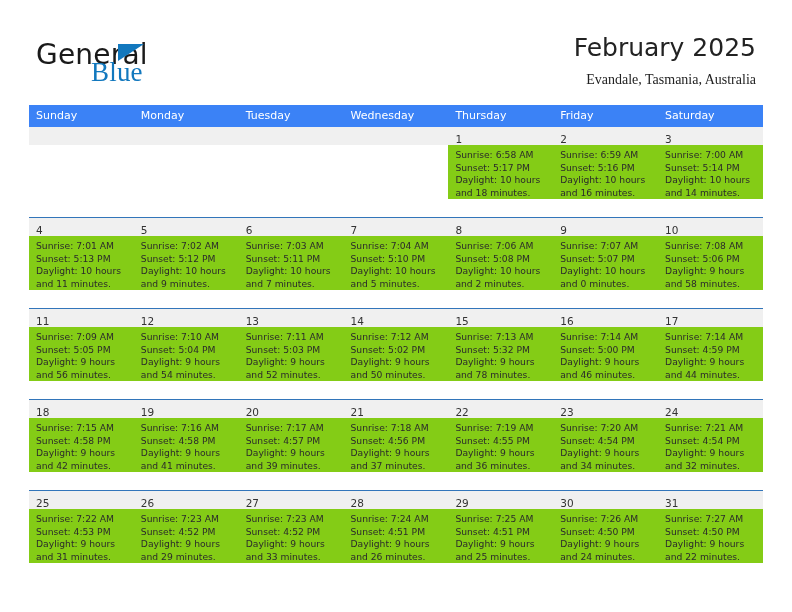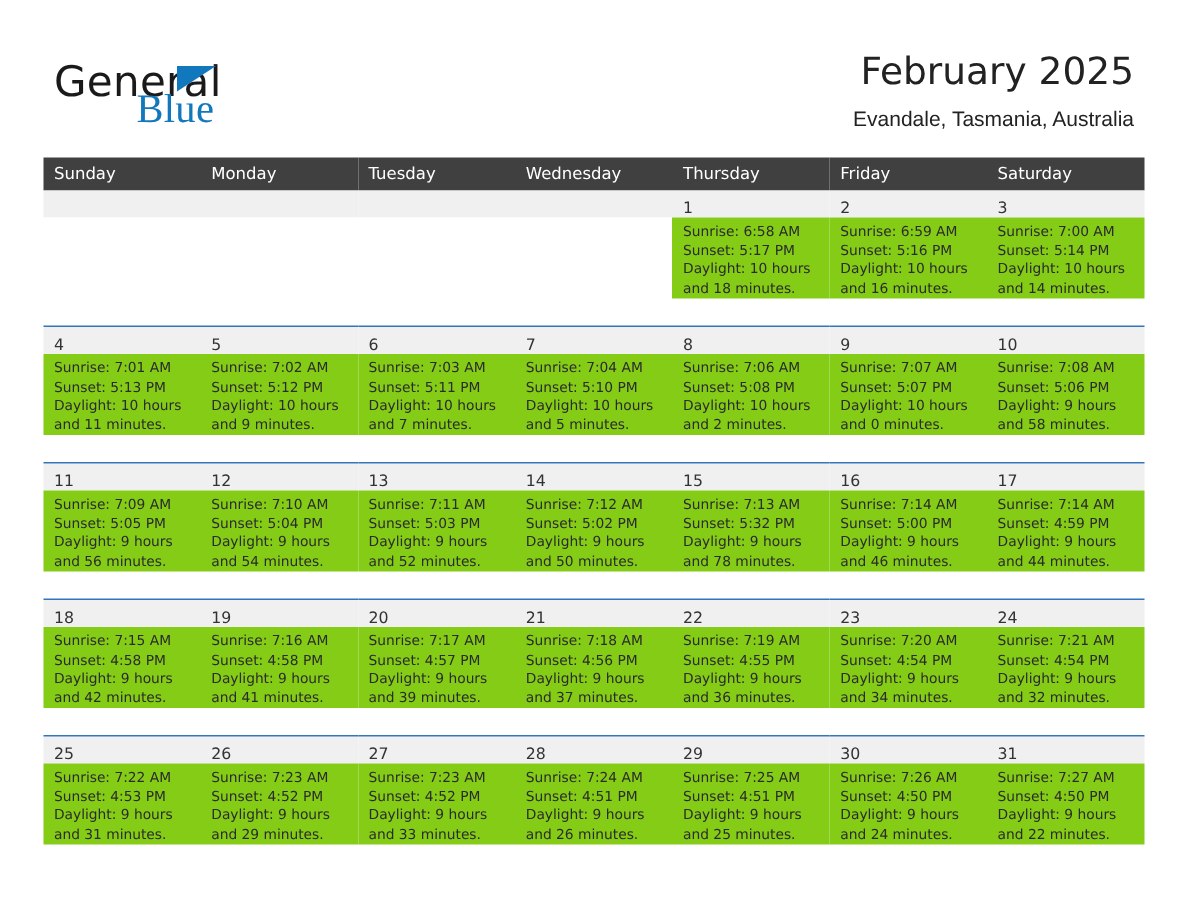--- a/index.html
+++ b/index.html
@@ -76,39 +76,39 @@
     color: #222222;
     font-family: "DejaVu Sans", sans-serif;
     font-weight: 400;
     line-height: 30px;
     white-space: nowrap;
   }
   .cal-subtitle {
     margin-top: 8px;
     font-size: 14px;
     color: #222222;
-    font-family: Liberation Sans, sans-serif;
+    font-family: Liberation Serif, serif;
     font-weight: 400;
     line-height: 17px;
     white-space: nowrap;
   }
 
   
   .calendar {
     position: absolute;
     left: 29px;
     top: 105px;
     width: 734px;
     border-collapse: collapse;
     table-layout: fixed;
   }
   .calendar col { width: 104.85px; }
 
   .calendar thead th {
-    background: #404040;
+    background: #3b82f6;
     color: #ffffff;
     font-size: 11px;
     font-weight: normal;
     font-family: "DejaVu Sans", sans-serif;
     text-align: left;
     padding: 4px 0 5px 7px;
     height: 11px;
     line-height: 13px;
     border: none;
   }

